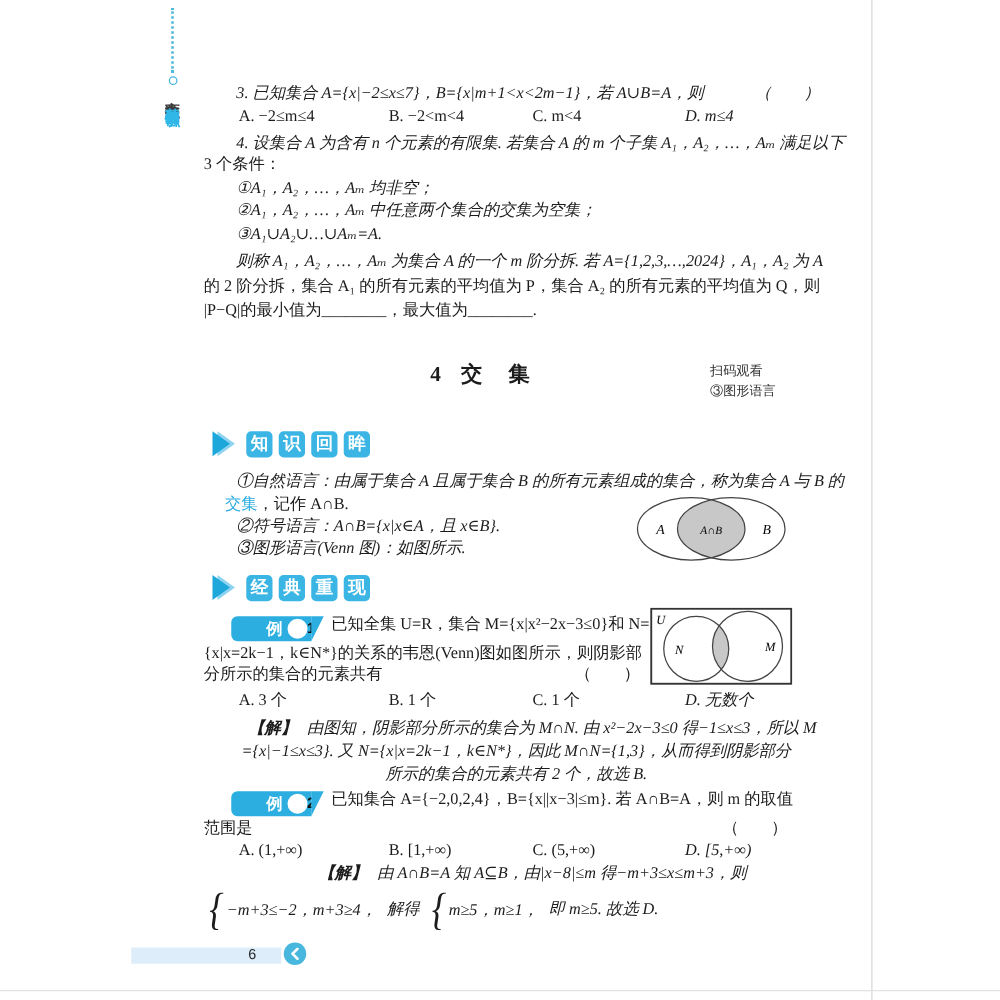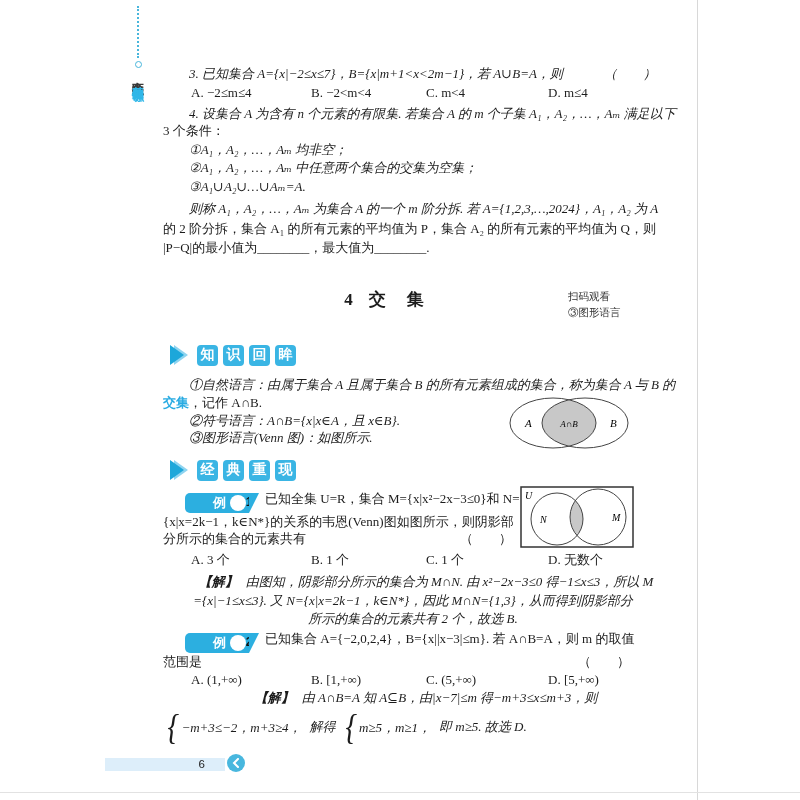--- a/index.html
+++ b/index.html
@@ -18,33 +18,33 @@
   .vtext { writing-mode:vertical-rl; text-orientation:upright; margin:0 auto; font-size:12px; font-weight:700; letter-spacing:1px; line-height:18px; font-family:"Liberation Sans","DejaVu Sans",sans-serif; }
   .vtext.black { color:#3a3a3a; }
   .vtext.blue { color:#30b7e8; }
 
   
   .col { position:absolute; left:163px; top:0; width:500px; }
   .line { position:absolute; left:0; width:500px; font-size:13px; line-height:17px; white-space:nowrap; }
   .ind { text-indent:26px;font-style:italic; }
   .bracket { position:absolute; top:0; }
   .opts { position:absolute; left:0; width:500px; display:flex; padding-left:28px; font-size:13px; line-height:17px; white-space:nowrap; }
-  .opts span:nth-child(1){ width:120px; } .opts span:nth-child(2){ width:115px; } .opts span:nth-child(3){ width:122px; } .opts span:nth-child(4){ flex:1; }
+  .opts span:nth-child(1){ width:120px; } .opts span:nth-child(2){ width:115px; } .opts span:nth-child(3){ width:122px; } .opts span:nth-child(4){ flex:1;font-style:italic; }
 
   
   .sec-title { position:absolute; left:0; top:288px; width:500px; text-align:center; font-size:17px; font-weight:700; letter-spacing:2px; transform:translateX(-28px); }
   .sec-title .num { margin-right:14px; }
-  .qr-note { position:absolute; left:568px; top:289px; font-size:10.5px; line-height:16px; color:#333; font-family:Liberation Mono, monospace; }
+  .qr-note { position:absolute; left:568px; top:289px; font-size:10.5px; line-height:16px; color:#333; font-family:Liberation Sans, sans-serif; }
 
   
   .sec-header { position:absolute; left:168px; display:flex; align-items:center; gap:5px; }
   .hdr-arrow { width:22px; height:22px; margin-right:2px; }
   .tile { display:flex; align-items:center; justify-content:center; width:21px; height:21px; border-radius:4px; background:#3ab5e4; color:#fff; font-size:14px; font-weight:700; font-family:"Liberation Sans","DejaVu Sans",sans-serif; }
 
-  .hl { color:#29abe2; font-weight:700; }
+  .hl { color:#29abe2; font-weight:400;margin-left:17px; }
 
   
   .ex-badge { position:relative; display:inline-flex; align-items:center; background:#2cafe0; border-radius:5px 0 0 5px; height:20px; padding:0 3px 0 6px; margin-right:16px; vertical-align:-4px; }
   .ex-label { color:#fff; font-weight:700; font-size:13px; font-family:"Liberation Sans","DejaVu Sans",sans-serif; margin-right:4px; }
   .ex-num { display:flex; align-items:center; justify-content:center; width:16px; height:16px; background:#fff; border-radius:50%; color:#111; font-weight:700; font-size:12px; font-family:"Liberation Sans","DejaVu Sans",sans-serif; }
   .ex-tail { position:absolute; right:-10px; top:0; width:0; height:0; border-top:20px solid #2cafe0; border-right:10px solid transparent; }
 
   .kai { font-style:italic;text-align:center; }
   .sol-tag { font-weight:700; font-style:italic; margin-right:8px; }
 
@@ -125,21 +125,21 @@
           <span class="ex-num">2</span>
           <span class="ex-tail"></span>
         </span><span>已知集合 A={−2,0,2,4}，B={x||x−3|≤m}. 若 A∩B=A，则 m 的取值</span></p>
     <p class="line" style="top:653px"><span>范围是</span><span class="bracket" style="left:415px">（　　）</span></p>
     <div class="opts" style="top:671px">
       <span>A. (1,+∞)</span>
       <span>B. [1,+∞)</span>
       <span>C. (5,+∞)</span>
       <span>D. [5,+∞)</span>
     </div>
-    <p class="line kai ind" style="top:689px"><span class="sol-tag">【解】</span><span>由 A∩B=A 知 A⊆B，由|x−7|≤m 得−m+3≤x≤m+3，则</span></p>
+    <p class="line kai ind" style="top:689px"><span class="sol-tag">【解】</span><span>由 A∩B=A 知 A⊆B，由|x−8|≤m 得−m+3≤x≤m+3，则</span></p>
 
     <div class="sys kai">
       <span class="brace">{</span>
       <span class="stack">
           <span>−m+3≤−2，</span>
           <span>m+3≥4，</span>
         </span>
       <span class="mid">解得</span>
       <span class="brace">{</span>
       <span class="stack">

